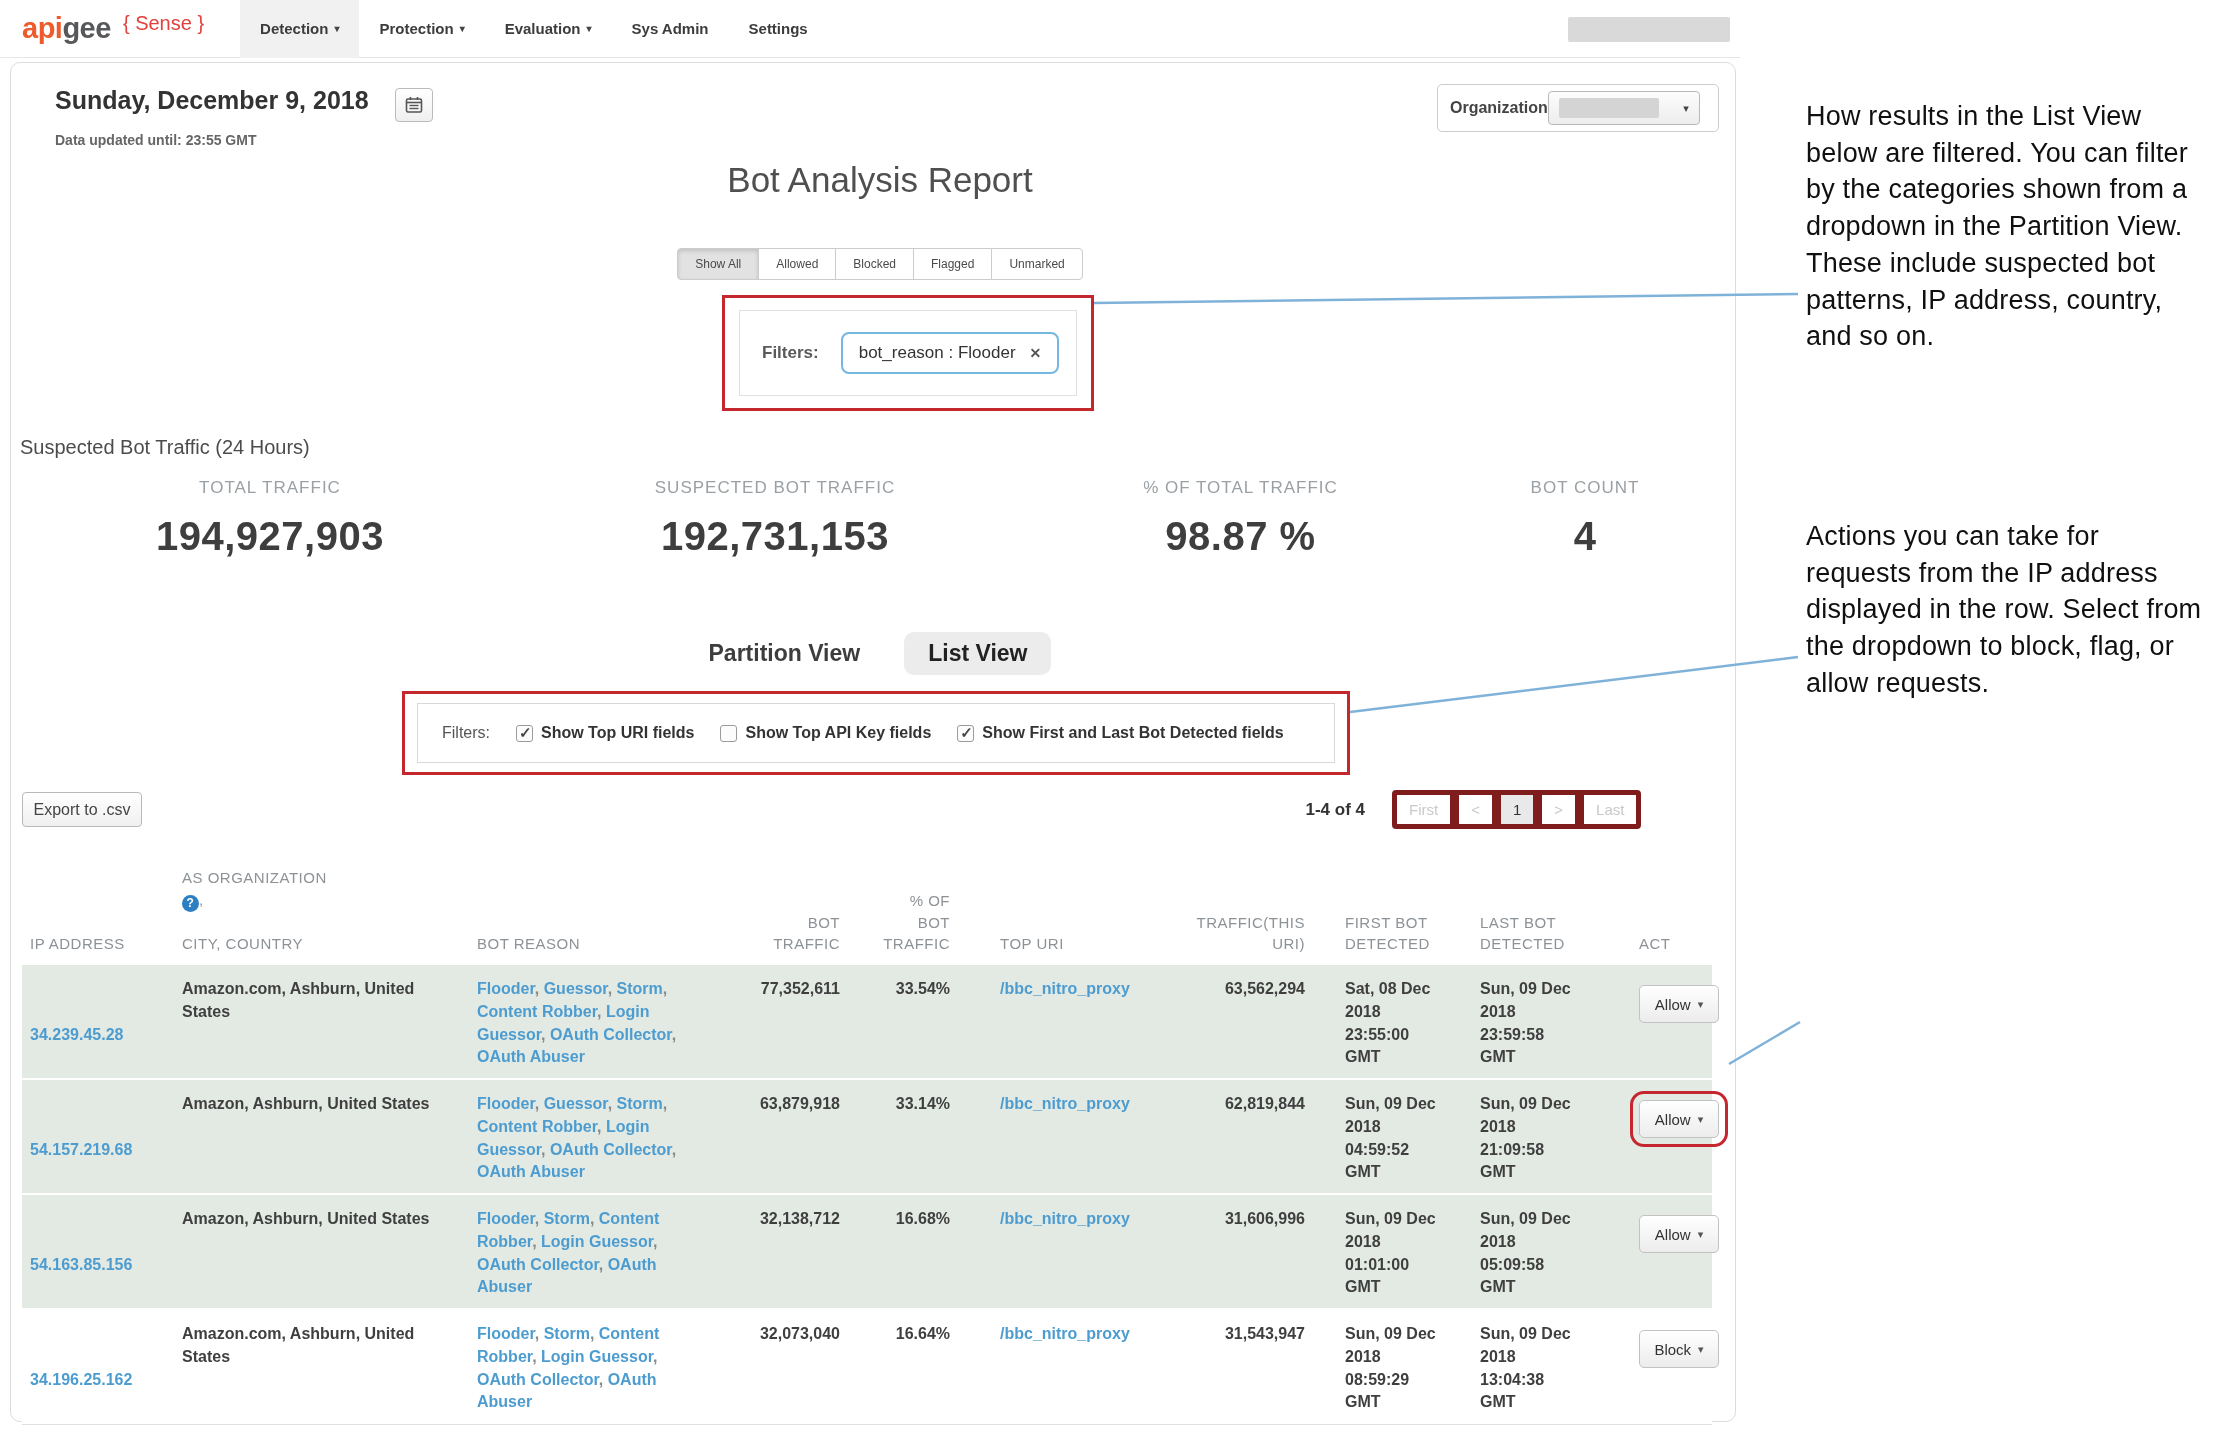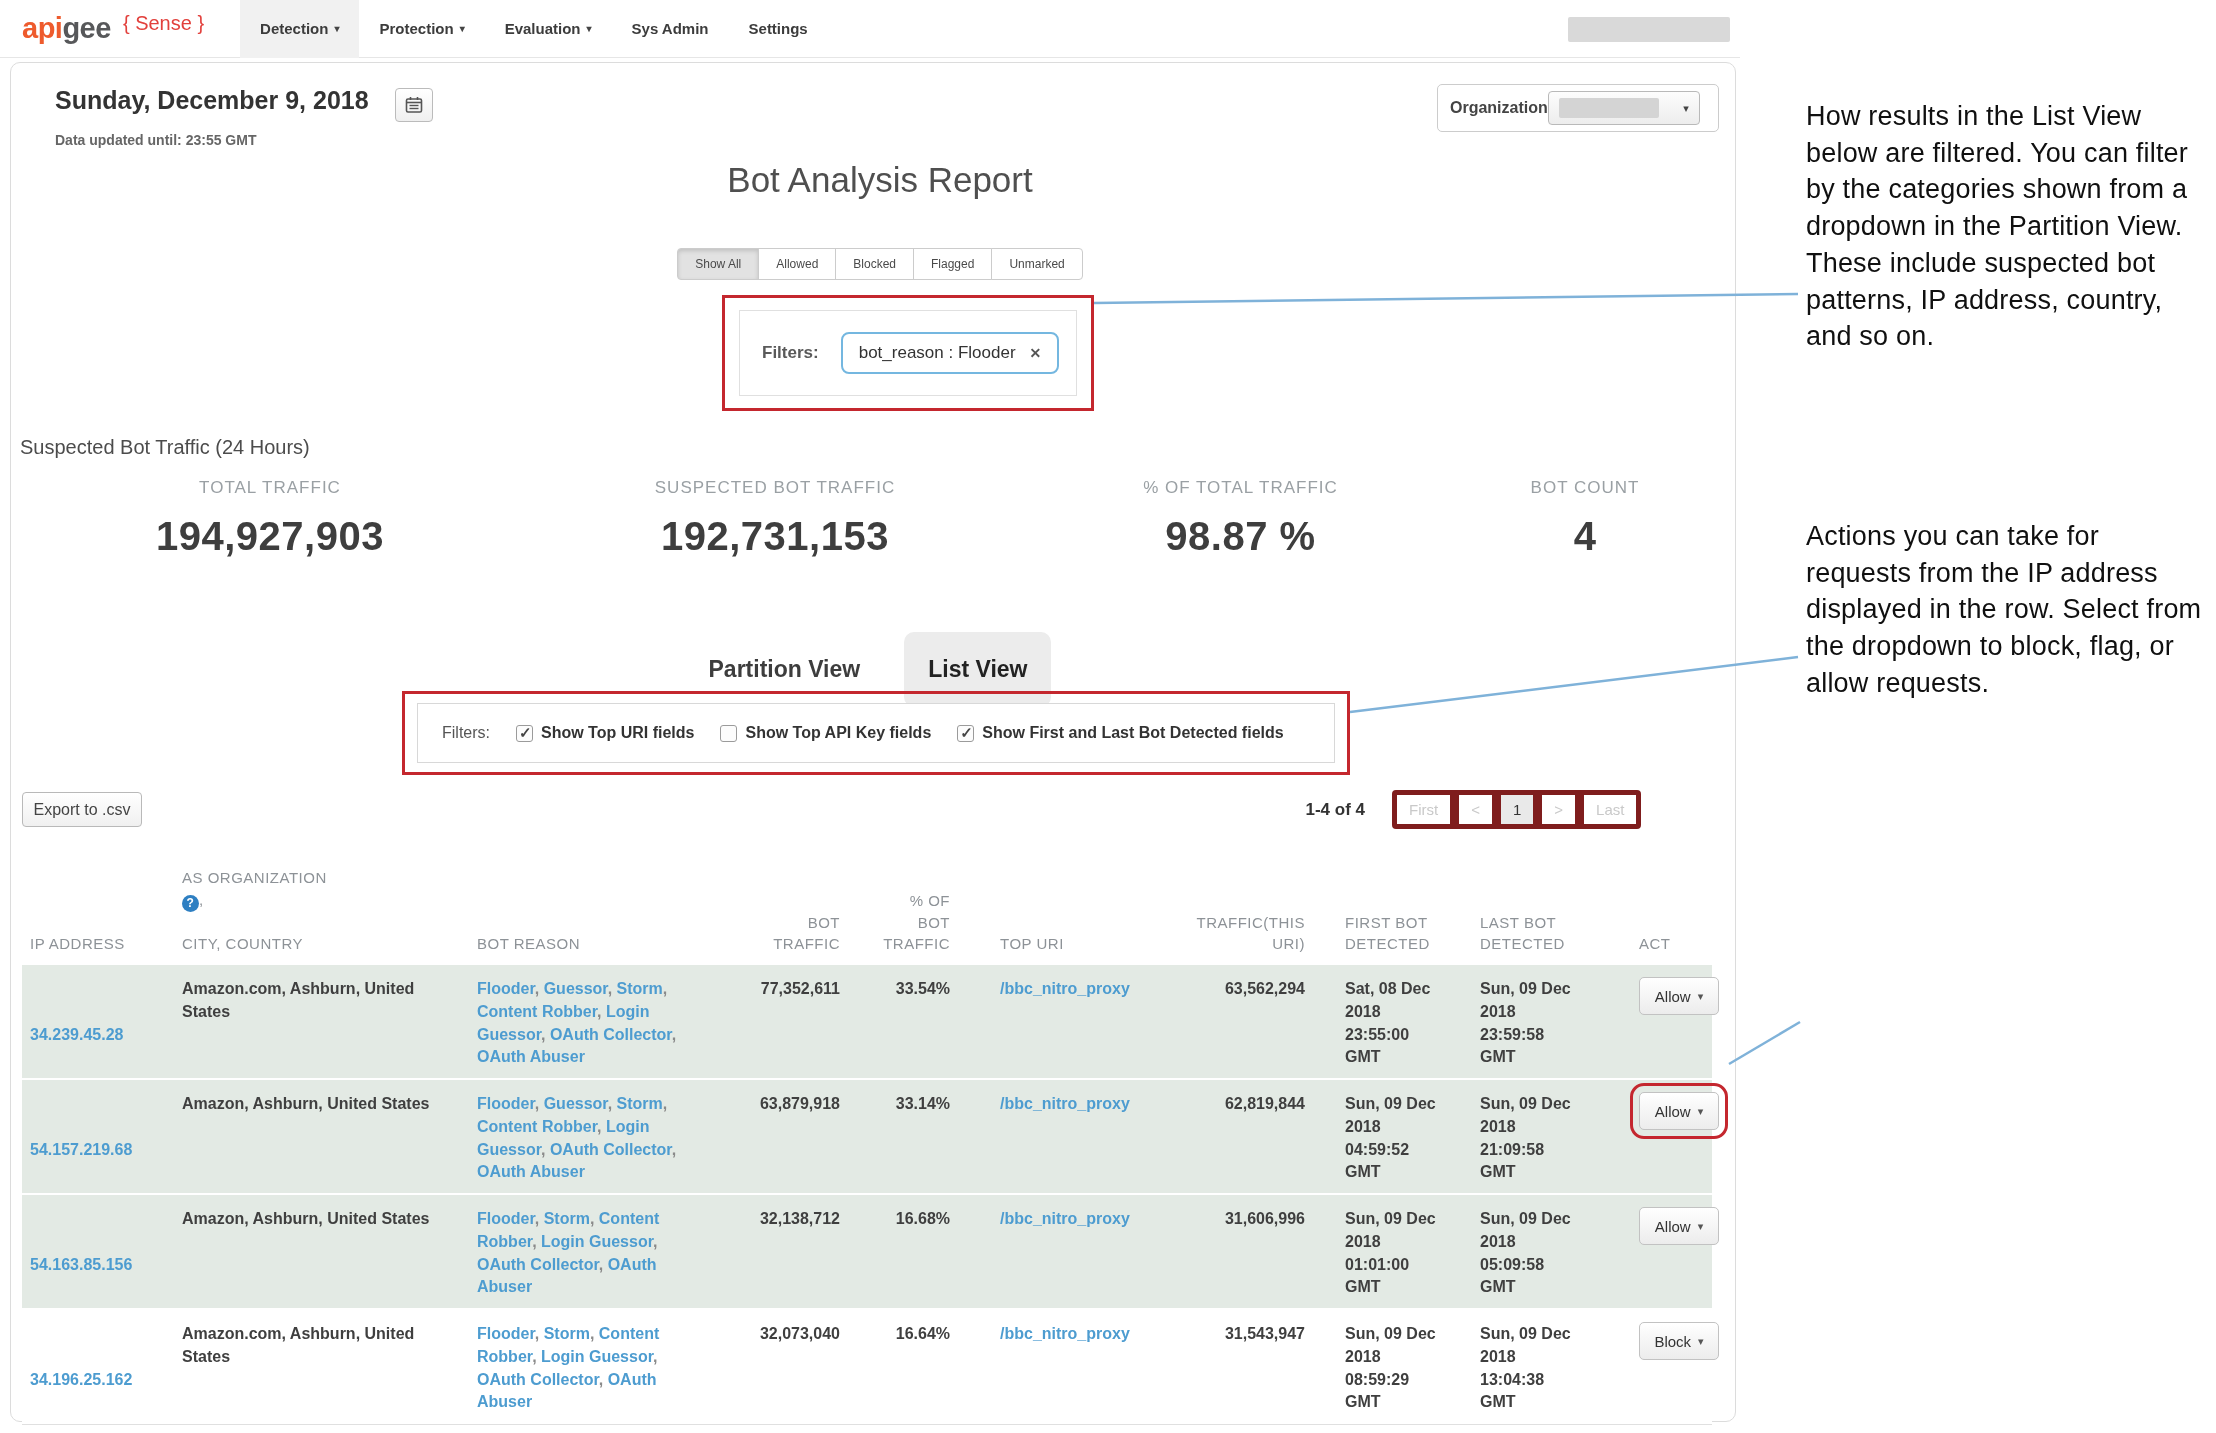--- a/index.html
+++ b/index.html
@@ -56,21 +56,21 @@
   .stat:nth-child(1){ left:80px;  width:380px; }
   .stat:nth-child(2){ left:585px; width:380px; }
   .stat:nth-child(3){ left:1063px; width:355px; }
   .stat:nth-child(4){ left:1455px; width:260px; }
   .stat-label { font-size:17px; color:#9aa0a4; letter-spacing:1px; }
   .stat-value { margin-top:16px; font-size:40px; font-weight:600; color:#3e3e3e; letter-spacing:.5px; }
 
   
   #views { left:60px; top:632px; width:1640px; display:flex; justify-content:center; align-items:center; gap:44px; }
   #view-partition { font-size:23px; font-weight:600; color:#3d3d3d; cursor:pointer; }
-  #view-list { font-size:23px; font-weight:700; color:#222; background:#ececec; border-radius:10px; padding:24px 24px; cursor:pointer; }
+  #view-list { font-size:23px; font-weight:700; color:#222; background:#ececec; border-radius:10px; padding:8px 24px; cursor:pointer; }
 
   
   #hl-box-2 { left:402px; top:691px; width:948px; height:84px; }
   #filter-panel-2 { left:417px; top:703px; width:918px; height:60px; border:1px solid #d8d8d8; background:#fff; display:flex; align-items:center; padding-left:24px; gap:26px; }
   #filter-label-2 { font-size:16px; color:#555; }
   .cbx { display:flex; align-items:center; gap:8px; cursor:pointer; }
   .cb { width:17px; height:17px; border:1px solid #9b9b9b; border-radius:3px; background:#fcfcfc; position:relative; }
   .cb.checked::after { content:"\2713"; position:absolute; left:2px; top:-2px; font-size:15px; font-weight:700; color:#444; }
   .cb-label { font-size:16px; font-weight:700; color:#333; }
 
@@ -95,21 +95,21 @@
   .num { text-align:right; }
   .trow { min-height:115px; background:#fff; }
   .trow.row-green { background:#e3eae4; border-bottom:2px solid #fff; }
   .trow:last-child { border-bottom:1px solid #e0e0e0; }
   .cell { padding-top:13px; font-size:16px; font-weight:600; line-height:1.42; color:#3f3f3f; }
   .cell.ip { color:#4d9cd0; cursor:pointer;margin-top:46px; }
   .rlink { color:#4d9cd0; cursor:pointer; }
   .rsep { color:#8a8a8a; }
   .cell.uri { color:#4d9cd0; cursor:pointer; }
   .cell.dt { white-space:pre-line; }
-  .act-btn { margin-top:12px; margin-left:24px; width:80px; height:38px; border:1px solid #c2c2c2; border-radius:5px; background:linear-gradient(#fff,#ececec); font-size:15px; color:#333; font-family:inherit; cursor:pointer; display:flex; align-items:center; justify-content:center; gap:7px; }
+  .act-btn { margin-top:20px; margin-left:24px; width:80px; height:38px; border:1px solid #c2c2c2; border-radius:5px; background:linear-gradient(#fff,#ececec); font-size:15px; color:#333; font-family:inherit; cursor:pointer; display:flex; align-items:center; justify-content:center; gap:7px; }
   .act-btn::after { content:"\25BE"; font-size:11px; color:#555; }
   .trow.hl-action .act-btn { outline:3px solid #c4272e; outline-offset:6px; }
 
   .help-icon { display:inline-flex; width:17px; height:17px; border-radius:50%; background:#2e7fc2; color:#fff; font-size:12px; font-weight:700; align-items:center; justify-content:center; vertical-align:-2px; cursor:pointer; }
 
   
   #annotations { position:absolute; left:1806px; top:0; width:402px; height:1433px; }
   .ann { position:absolute; font-size:27px; line-height:1.36; color:#101010; letter-spacing:.2px; }
   .ann:nth-child(1){ top:98px; }
   .ann:nth-child(2){ top:518px; }

